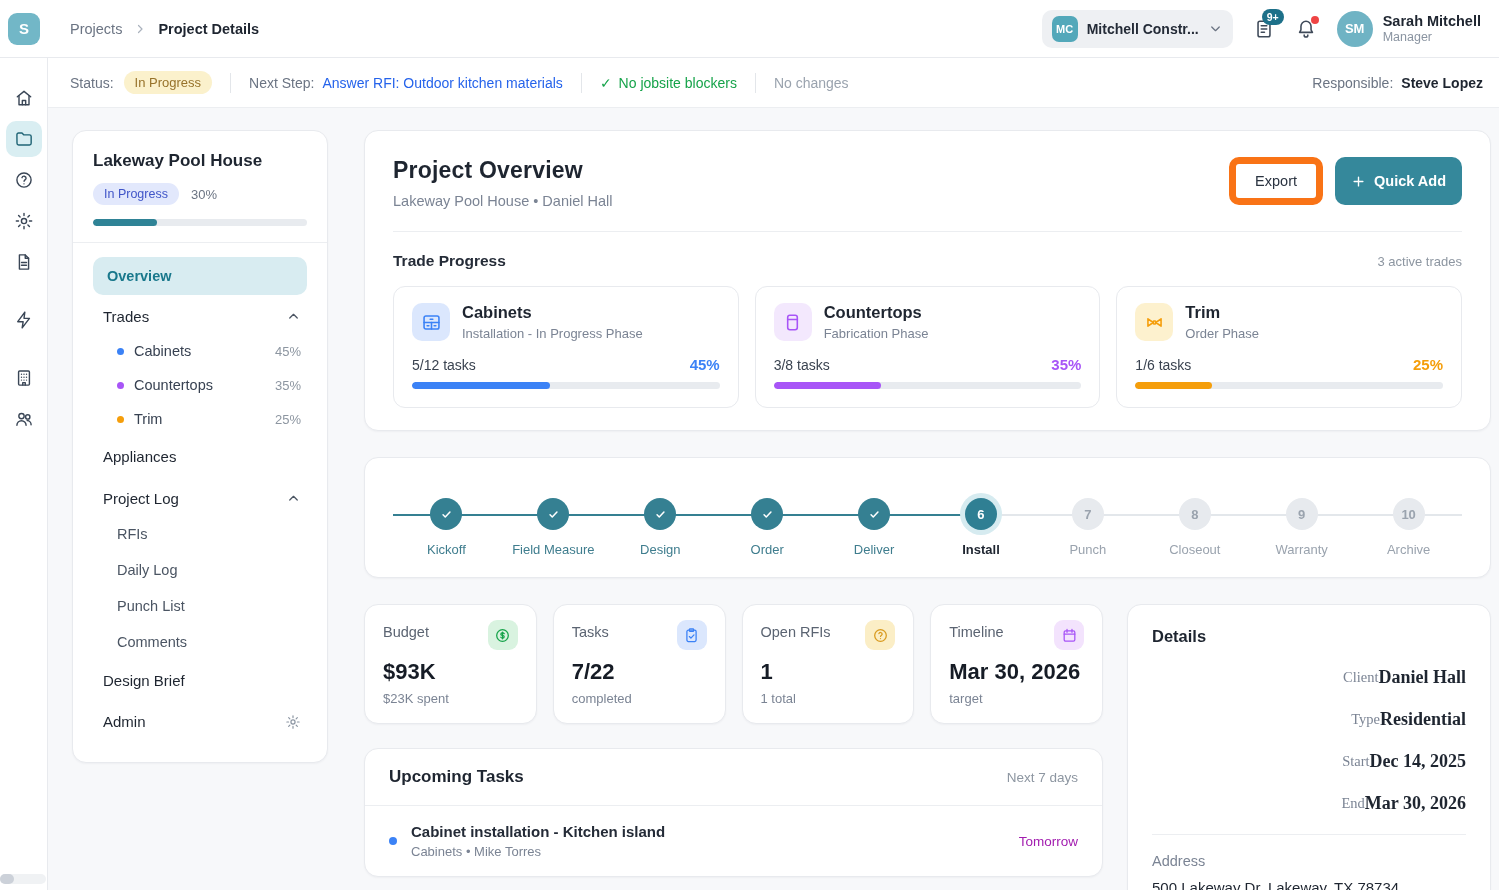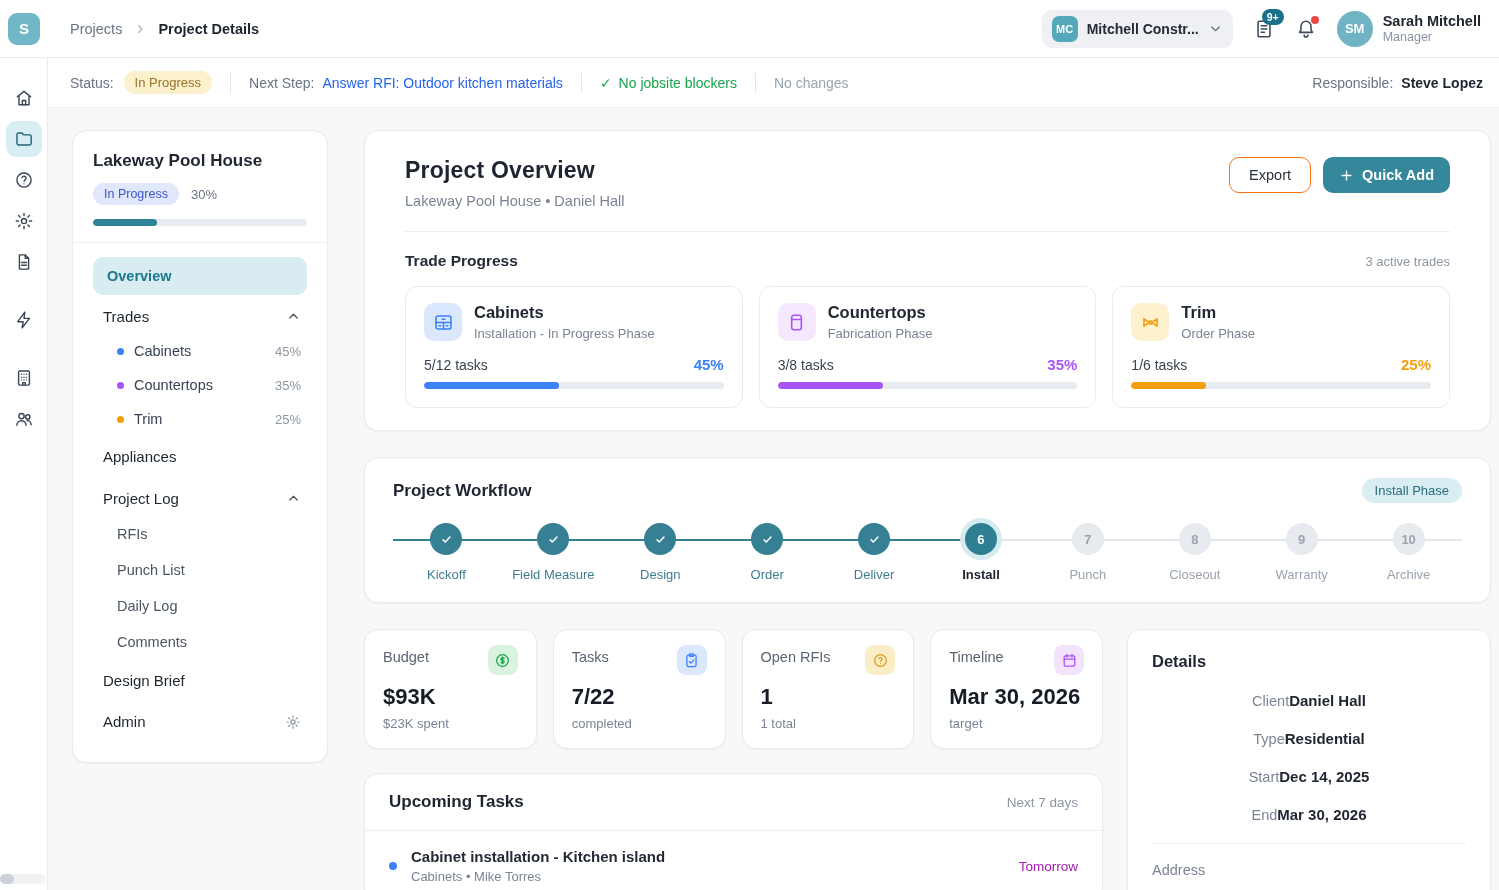--- a/index.html
+++ b/index.html
@@ -88,26 +88,26 @@
   .nav-sub { display:flex; align-items:center; gap:10px; padding:9px 6px 9px 24px; font-size:14.5px; color:#374151; }
   .nav-sub .pct { margin-left:auto; color:#8d96a1; font-size:13px; }
   .dot { width:7px; height:7px; border-radius:50%; flex:none; }
   .nav-plain { padding:12px 6px 12px 10px; font-size:15px; color:#1e2530; font-weight:500;
     display:flex; align-items:center; justify-content:space-between; }
   .nav-sub2 { padding:10px 6px 10px 24px; font-size:14.5px; color:#4b5563; }
 
   
   .main-col { flex:1; min-width:0; display:flex; flex-direction:column; gap:26px; padding-right:0; }
 
-  .overview-card { padding:26px 40px 22px; }
+  .overview-card { padding:26px 28px 22px; }
   .ov-head { display:flex; align-items:flex-start; }
   .ov-title { font-size:23px; font-weight:700; letter-spacing:.2px; }
   .ov-sub { margin-top:9px; font-size:14.5px; color:#7b8494; }
   .ov-actions { margin-left:auto; display:flex; gap:12px; }
-  .btn-outline { background:#fff; border:1px solid #f97316; border-radius:10px; padding:9px 19px;
+  .btn-outline { background:#fff; border:7px solid #f97316; border-radius:10px; padding:9px 19px;
     font-size:14.5px; color:#2a3340; font-family:inherit; cursor:pointer; }
   .btn-teal { background:#35889b; border:none; border-radius:10px; padding:9px 16px;
     font-size:14.5px; font-weight:600; color:#fff; display:flex; align-items:center; gap:8px;
     font-family:inherit; cursor:pointer; }
   .ov-div { border-top:1px solid #eceef1; margin:22px 0 20px; }
   .tp-head { display:flex; align-items:center; justify-content:space-between; margin-bottom:16px; }
   .tp-title { font-size:15.5px; font-weight:700; color:#252c38; }
   .tp-meta { font-size:13px; color:#8d96a1; }
   .tp-row { display:flex; gap:16px; }
   .trade-card { flex:1; border:1px solid #e8eaee; border-radius:12px; padding:16px 18px 18px; }
@@ -152,23 +152,23 @@
     border-bottom:1px solid #eceef1; }
   .up-title { font-size:17px; font-weight:700; }
   .up-meta { font-size:13.5px; color:#8d96a1; }
   .task-row { display:flex; align-items:center; gap:14px; padding:17px 24px; }
   .task-title { font-size:15px; font-weight:600; color:#242b37; }
   .task-sub { font-size:13px; color:#7b8494; margin-top:4px; }
   .task-due { margin-left:auto; font-size:13.5px; color:#a21caf; }
 
   .details-card { width:364px; flex:none; padding:22px 24px; min-height:560px; }
   .det-title { font-size:16.5px; font-weight:700; }
-  .det-row { display:flex; align-items:center; justify-content:center; margin-top:21px; }
+  .det-row { display:flex; align-items:center; justify-content:flex-end; margin-top:21px;font-family:Liberation Serif, serif; }
   .det-label { font-size:14.5px; color:#7b8494; }
-  .det-value { font-size:15px; font-weight:600; color:#1e2530; }
+  .det-value { font-size:18px; font-weight:600; color:#1e2530; }
   .det-div { border-top:1px solid #eceef1; margin:20px 0 18px; }
   .det-addr-label { font-size:14.5px; color:#7b8494; }
   .det-addr { font-size:15px; color:#1e2530; margin-top:10px; }
 
   svg { display:block; }
 </style>
 </head>
 <body>
 
 <header class="topbar">
@@ -346,22 +346,22 @@
 
     <div class="nav-group">
       <span>Project Log</span>
       <span>
         <svg width="15" height="15" viewBox="0 0 24 24" fill="none" stroke="#4b5563" stroke-width="2" stroke-linecap="round" stroke-linejoin="round">
             <path d="m6 14.5 6-6 6 6"></path>
           </svg>
       </span>
     </div>
     <div class="nav-sub2">RFIs</div>
+    <div class="nav-sub2">Daily Log</div>
     <div class="nav-sub2">Punch List</div>
-    <div class="nav-sub2">Daily Log</div>
     <div class="nav-sub2">Comments</div>
 
     <div class="nav-plain">
       <span>Design Brief</span>
     </div>
     <div class="nav-plain">
       <span>Admin</span>
       <span>
         <svg width="16" height="16" viewBox="0 0 24 24" fill="none" stroke="#8a94a1" stroke-width="1.8" stroke-linecap="round" stroke-linejoin="round">
             <circle cx="12" cy="12" r="3.1"></circle>
@@ -465,24 +465,20 @@
           </div>
           <div class="track">
             <div class="fill" style="width: 25%; background-color: rgb(245, 158, 11);"></div>
           </div>
         </div>
 
       </div>
     </section>
 
     <section class="card workflow-card">
-      <div class="wf-head">
-        <span class="wf-title">Project Workflow</span>
-        <span class="badge-teal">Install Phase</span>
-      </div>
       <div class="steps">
         <div class="steps-track"></div>
         <div class="steps-done"></div>
 
         <div class="step done">
           <span class="step-circle">
               <span>
                 <svg width="15" height="15" viewBox="0 0 24 24" fill="none" stroke="#fff" stroke-width="2.4" stroke-linecap="round" stroke-linejoin="round">
                   <path d="m6.5 12.5 3.5 3.5 7.5-8"></path>
                 </svg>

